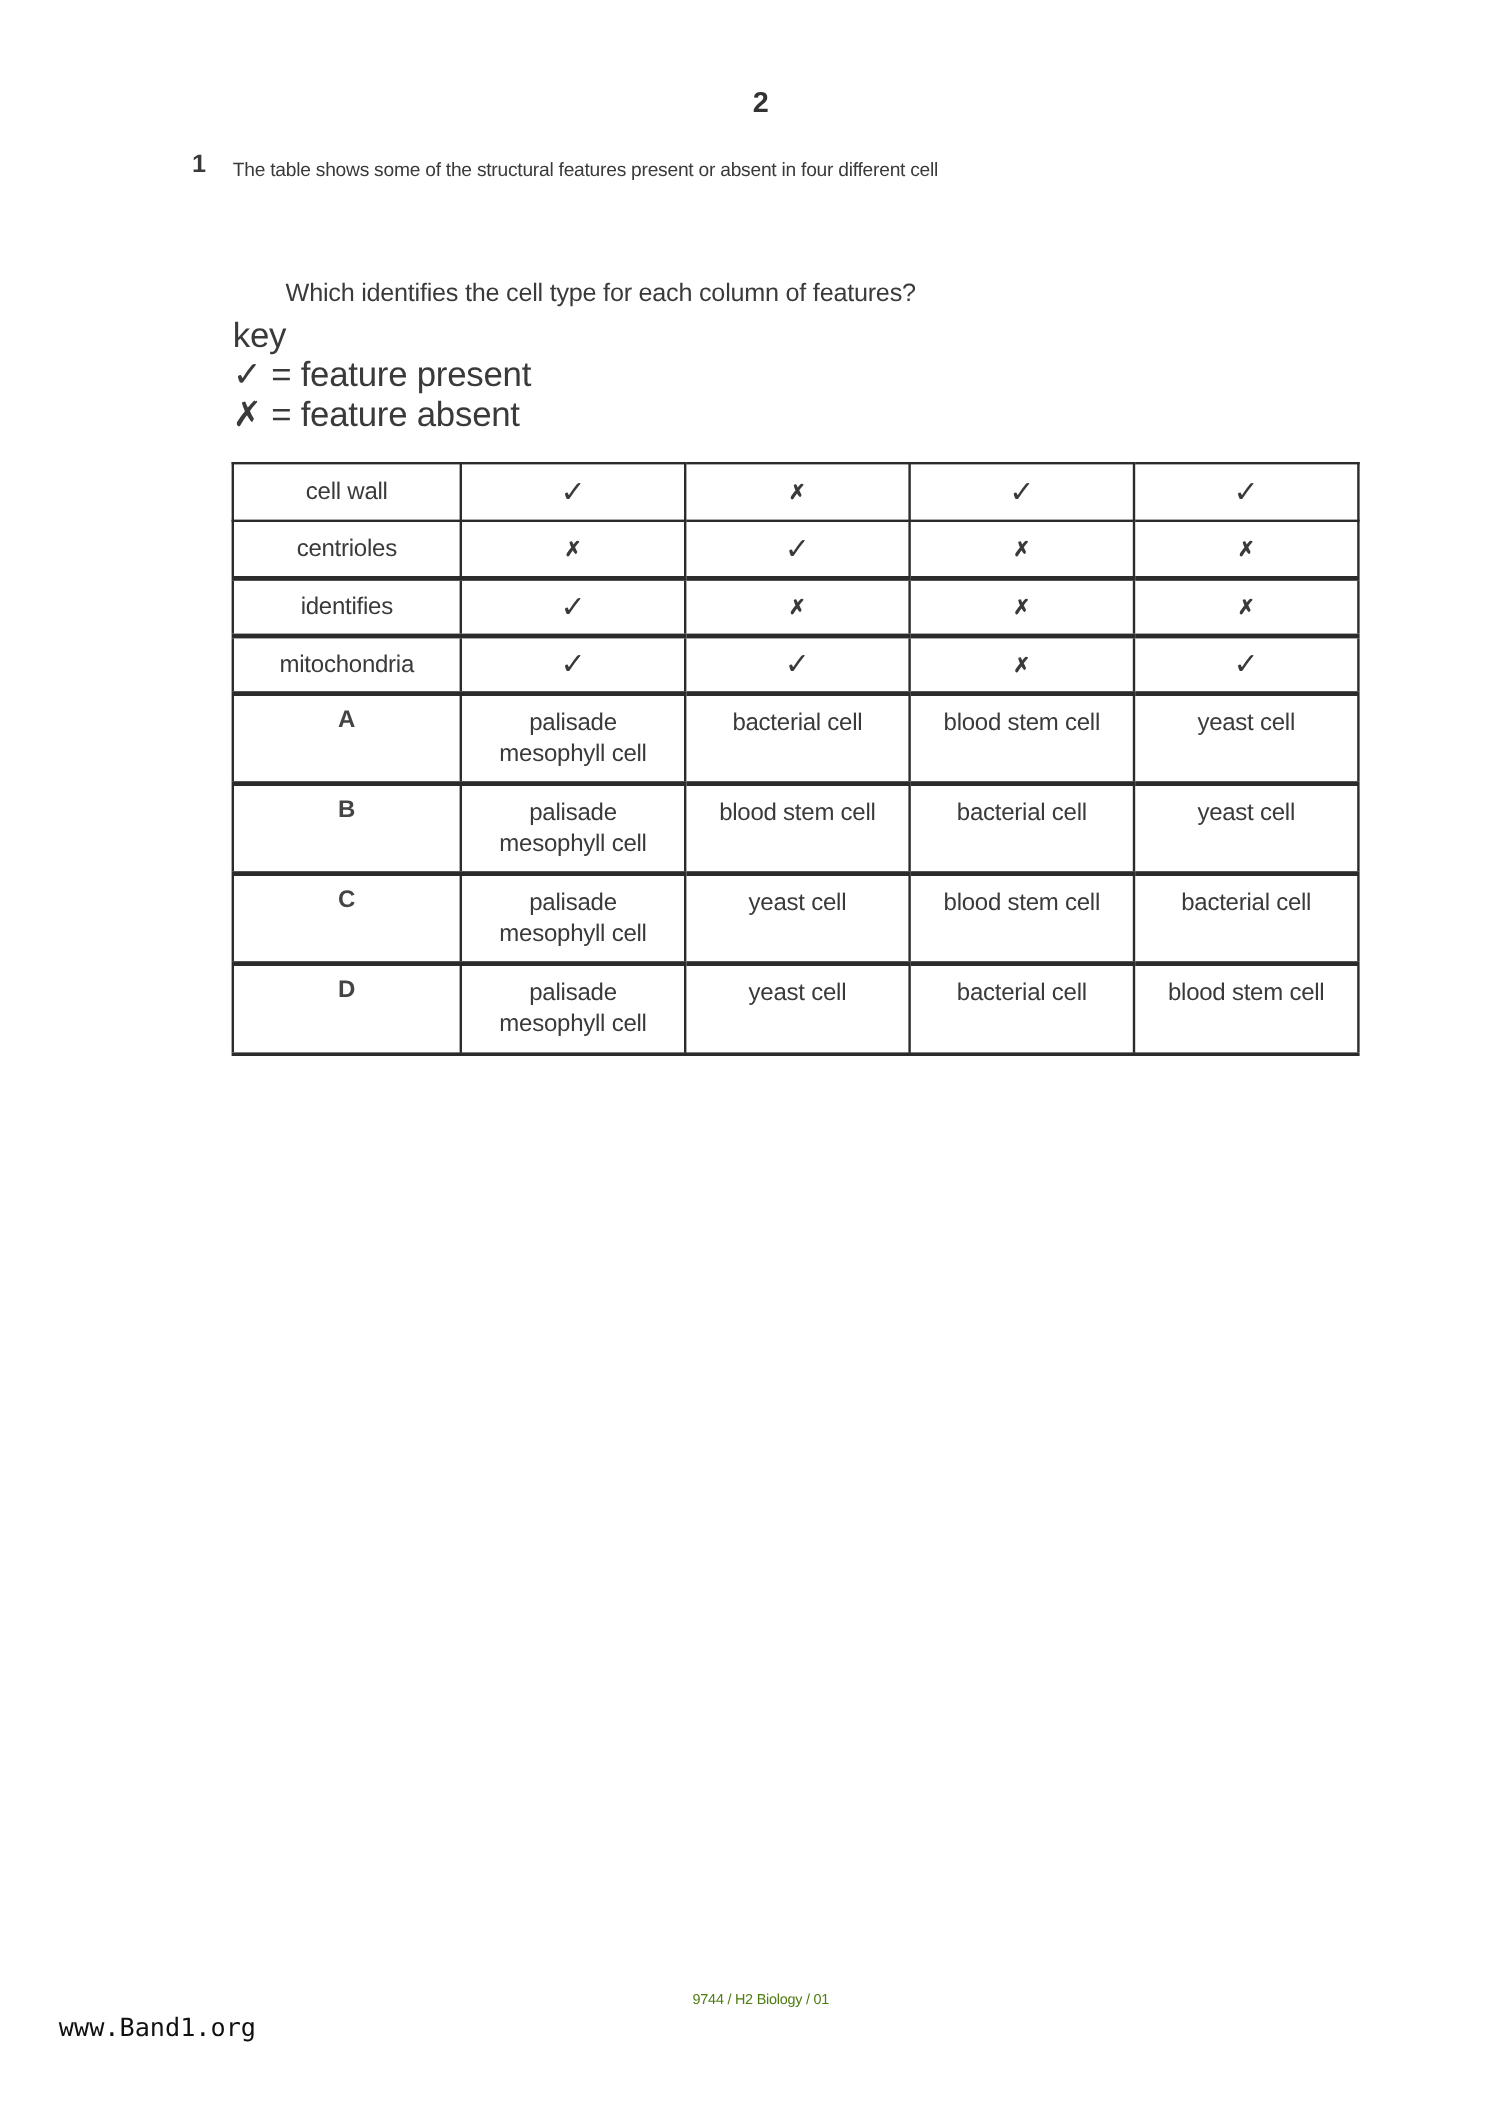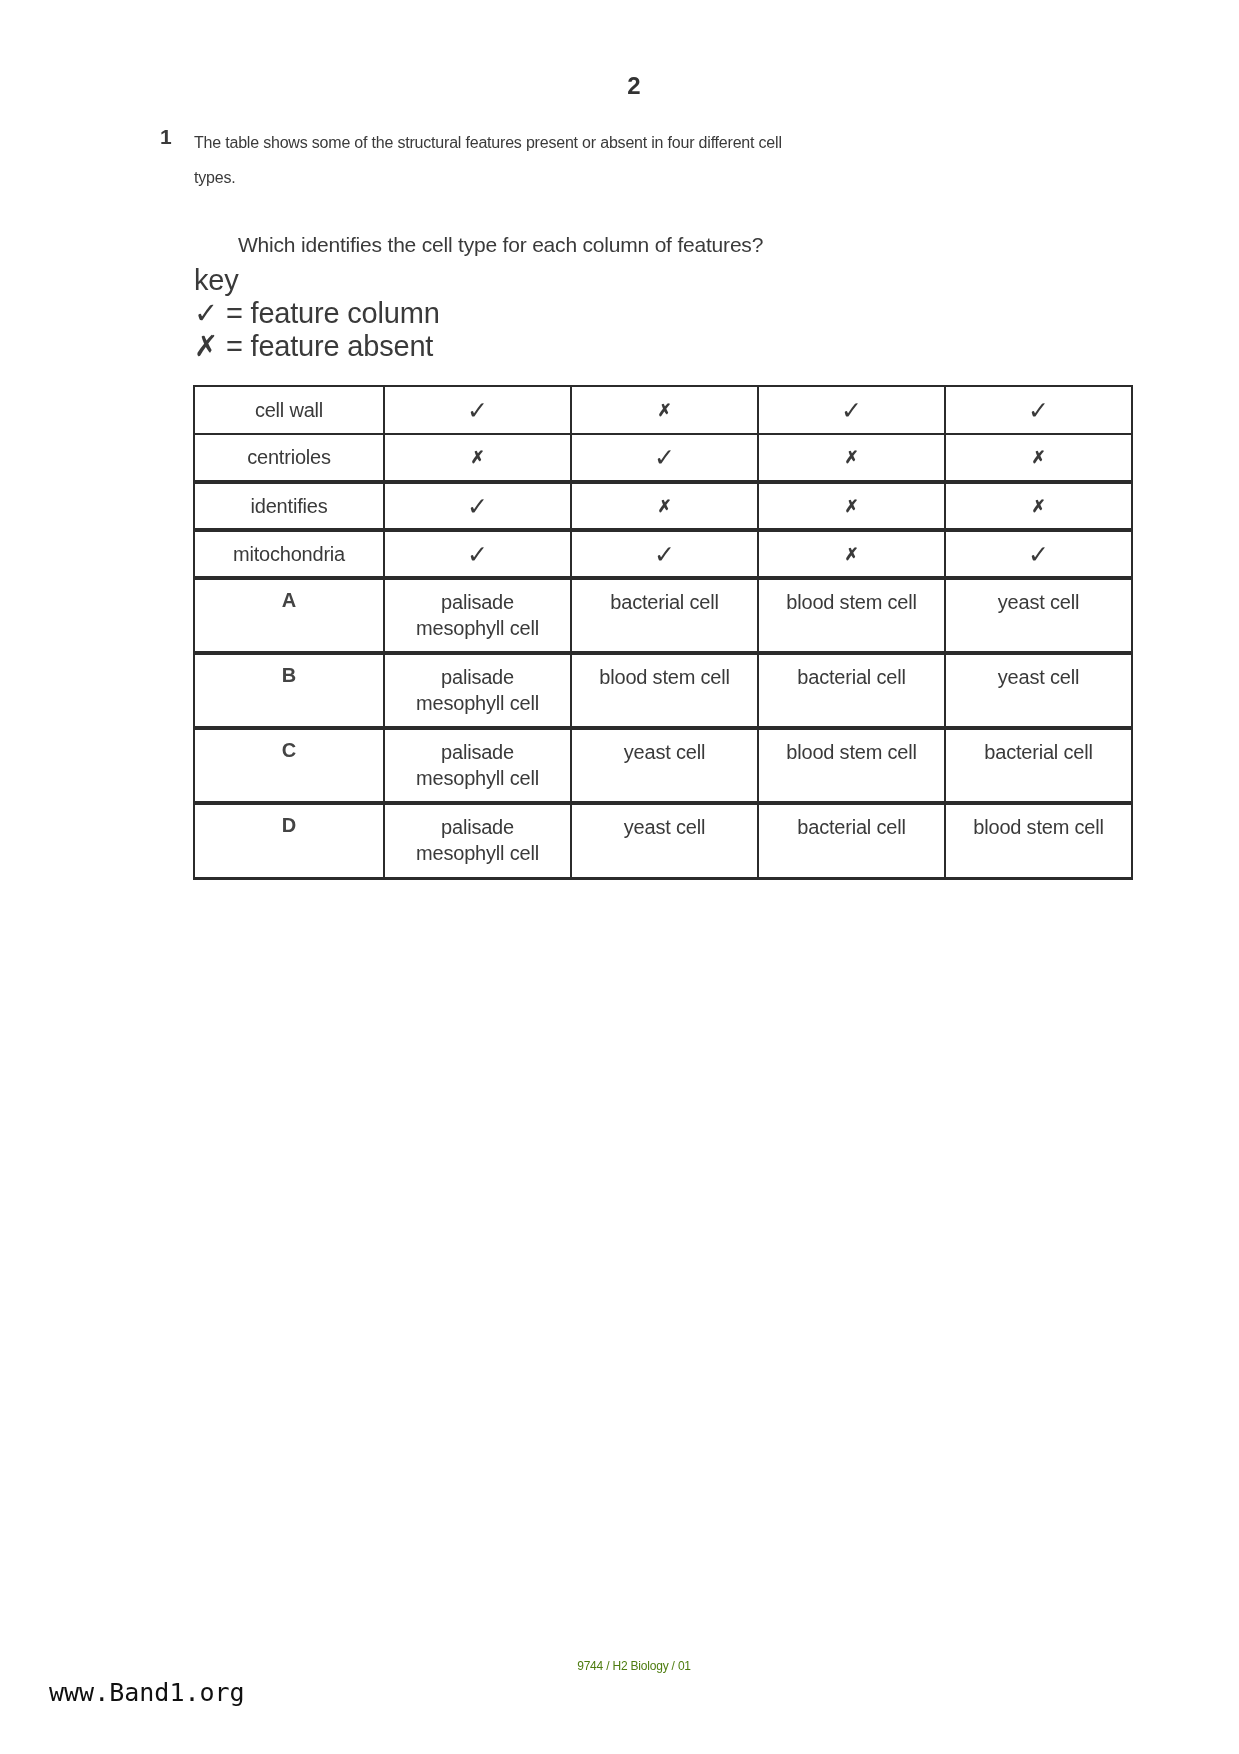--- a/index.html
+++ b/index.html
@@ -90,41 +90,40 @@
     text-align: center;
     font-size: 12px;
     color: #4d7c0f;
     letter-spacing: -0.2px;
   }
   .watermark {
     position: absolute;
     left: 49px;
     top: 1678px;
     font-family: "DejaVu Sans Mono", monospace;
-    font-size: 25px;
+    font-size: 21px;
     color: #101010;
   }
 </style>
 </head>
 <body>
 
 <div class="page-number">2</div>
 
 <span class="question-number">1</span>
 
 <div class="question-intro">
   <div>The table shows some of the structural features present or absent in four different cell</div>
-  <div>types.</div>
 </div>
 
 <div class="question-prompt">Which identifies the cell type for each column of features?</div>
 
 <div class="key-block">
   <div>key</div>
-  <div>✓ = feature column</div>
+  <div>✓ = feature present</div>
   <div>✗ = feature absent</div>
 </div>
 
 <table class="cell-table">
   <colgroup>
     <col style="width:190px">
       <col style="width:187px">
       <col style="width:187px">
       <col style="width:187px">
       <col style="width:187px">

